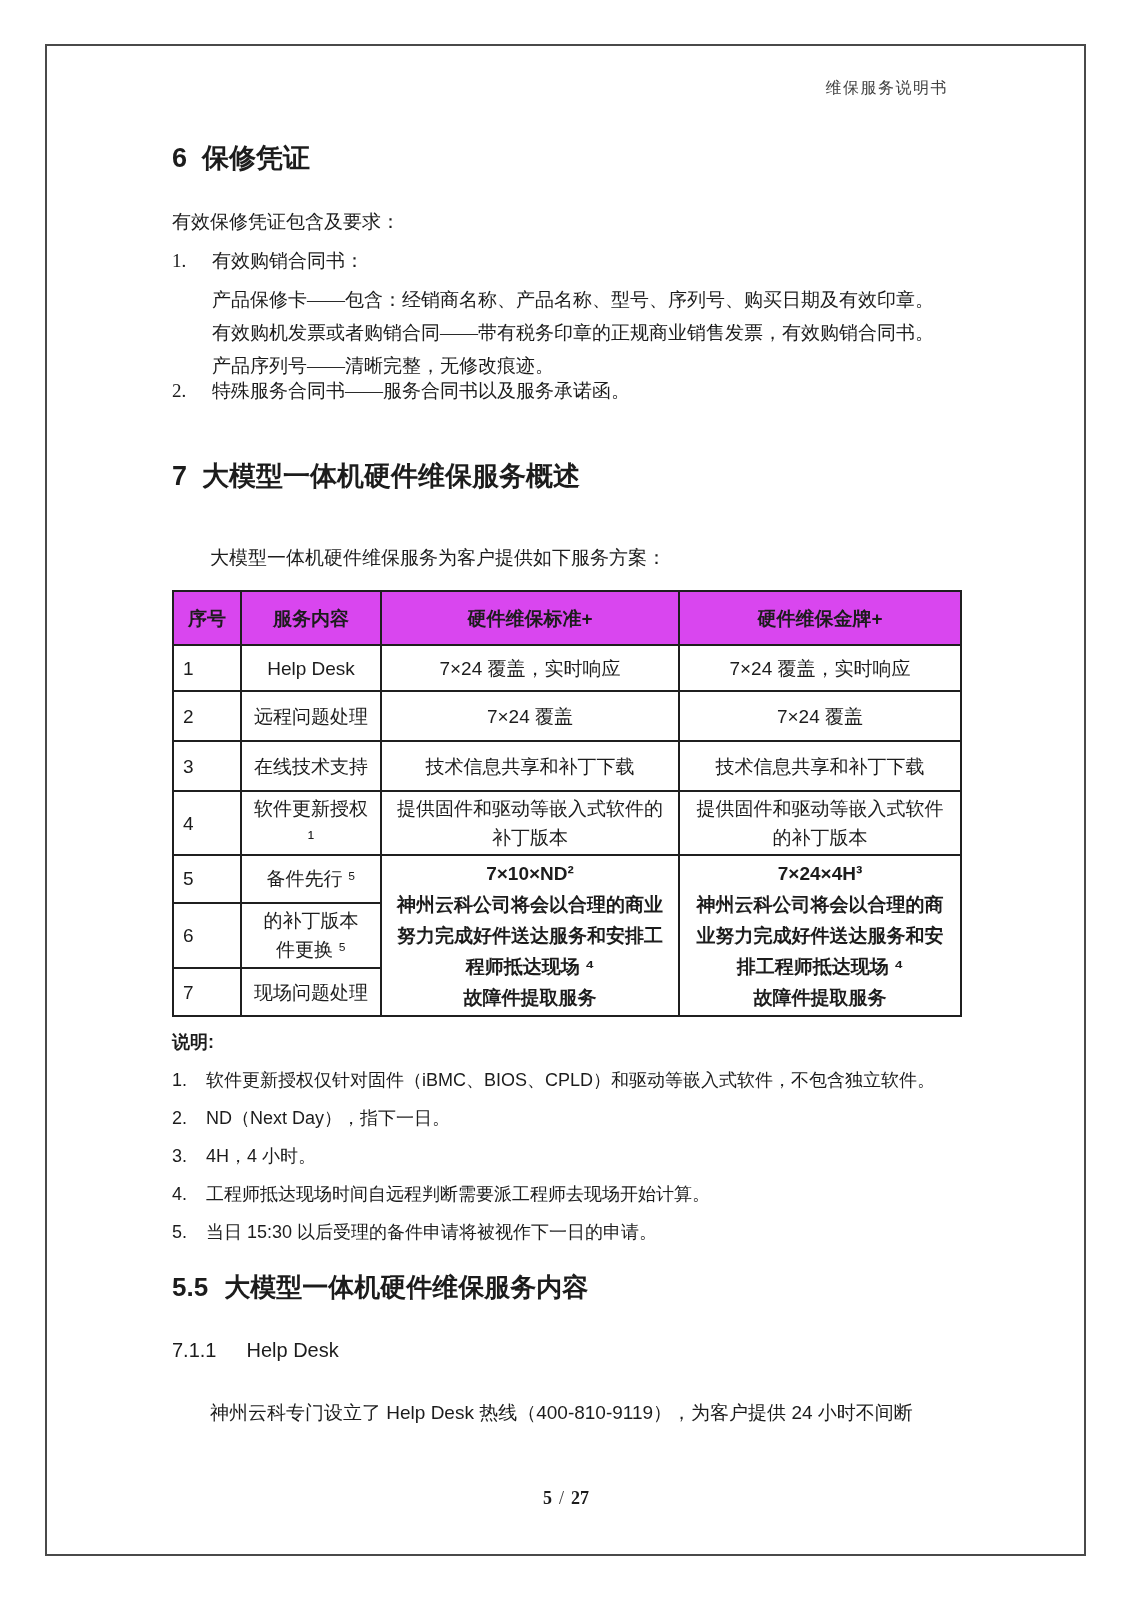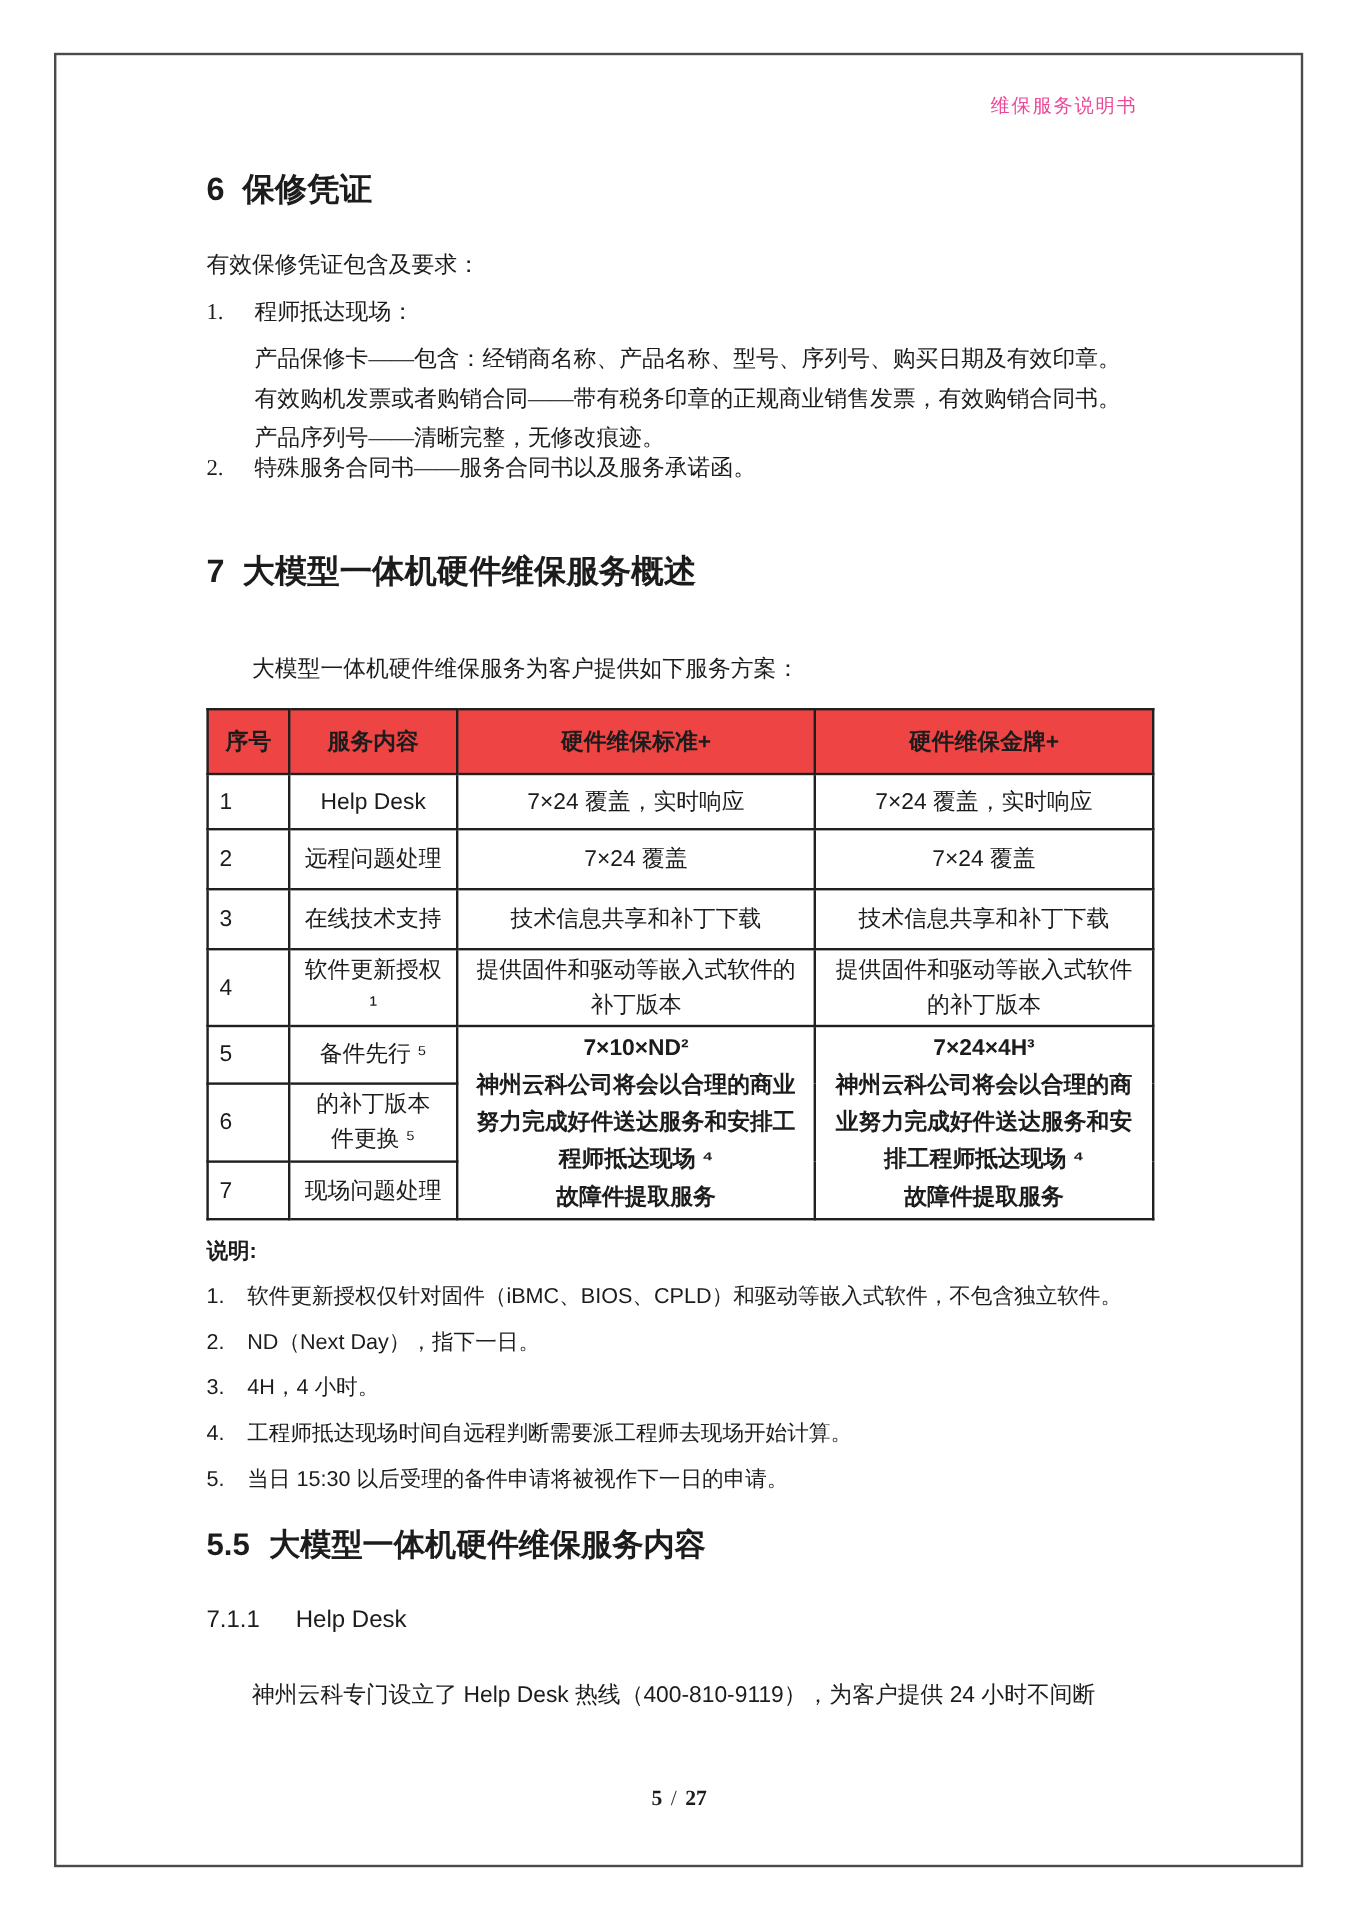--- a/index.html
+++ b/index.html
@@ -9,21 +9,21 @@
     overflow:hidden;
   }
   *{box-sizing:border-box;}
   .frame{
     position:absolute;left:45px;top:44px;right:45px;bottom:44px;
     border:2px solid #4a4a4a;pointer-events:none;
   }
   .hdr-right{
     position:absolute;top:78px;right:183px;
     font-family:"Liberation Serif","DejaVu Serif",serif;
-    font-size:16px;letter-spacing:1.5px;color:#ec4899;
+    font-size:16px;letter-spacing:1.5px;color:#404040;
   }
   .content{position:absolute;left:172px;top:0;width:788px;}
   .abs{position:absolute;}
 
   .h-main{
     font-weight:bold;font-size:27px;line-height:32px;white-space:nowrap;
     font-family:"Liberation Sans","DejaVu Sans",sans-serif;
   }
   .h-main .num{margin-right:15px;}
   .h-sub{
@@ -41,21 +41,21 @@
   .details{line-height:33px;}
 
   table.svc{
     border-collapse:collapse;table-layout:fixed;width:788px;
     font-size:19px;
   }
   table.svc td,table.svc th{
     border:2px solid #1f1f1f;text-align:center;vertical-align:middle;
     padding:2px 4px;white-space:pre-line;line-height:29px;
   }
-  table.svc th{background:#ef4444;font-weight:bold;height:54px;font-size:19px;}
+  table.svc th{background:#d946ef;font-weight:bold;height:54px;font-size:19px;}
   table.svc td.c-no{text-align:left;padding-left:9px;}
   table.svc .merged{line-height:31px;vertical-align:middle;font-weight:bold;}
   col.w-no{width:68px;} col.w-srv{width:140px;} col.w-std{width:298px;} col.w-gold{width:282px;}
   tr.r1 td{height:46px;} tr.r2 td{height:50px;} tr.r3 td{height:50px;}
   tr.r4 td{height:62px;} tr.r5 td{height:47px;} tr.r6 td{height:64px;} tr.r7 td{height:47px;}
 
   .notes-label{font-weight:bold;font-size:18px;}
   .note{font-size:18px;line-height:24px;white-space:nowrap;}
   .note .n-marker{display:inline-block;width:34px;}
 
@@ -76,21 +76,21 @@
 
 <div class="content">
 
   <div class="abs h-main" style="top:142px;left:0;">
     <span class="num">6</span><span>保修凭证</span>
   </div>
 
   <div class="abs serif p-serif" style="top:207px;left:0;">有效保修凭证包含及要求：</div>
 
   <div class="abs serif p-serif" style="top:246px;left:0;white-space:nowrap;">
-    <span class="li-marker">1.</span><span>程师抵达现场：</span>
+    <span class="li-marker">1.</span><span>有效购销合同书：</span>
   </div>
 
   <div class="abs serif p-serif pre details" style="top:283px;left:40px;width:748px;">产品保修卡——包含：经销商名称、产品名称、型号、序列号、购买日期及有效印章。
 有效购机发票或者购销合同——带有税务印章的正规商业销售发票，有效购销合同书。
 产品序列号——清晰完整，无修改痕迹。</div>
 
   <div class="abs serif p-serif" style="top:376px;left:0;white-space:nowrap;">
     <span class="li-marker">2.</span><span>特殊服务合同书——服务合同书以及服务承诺函。</span>
   </div>
 

